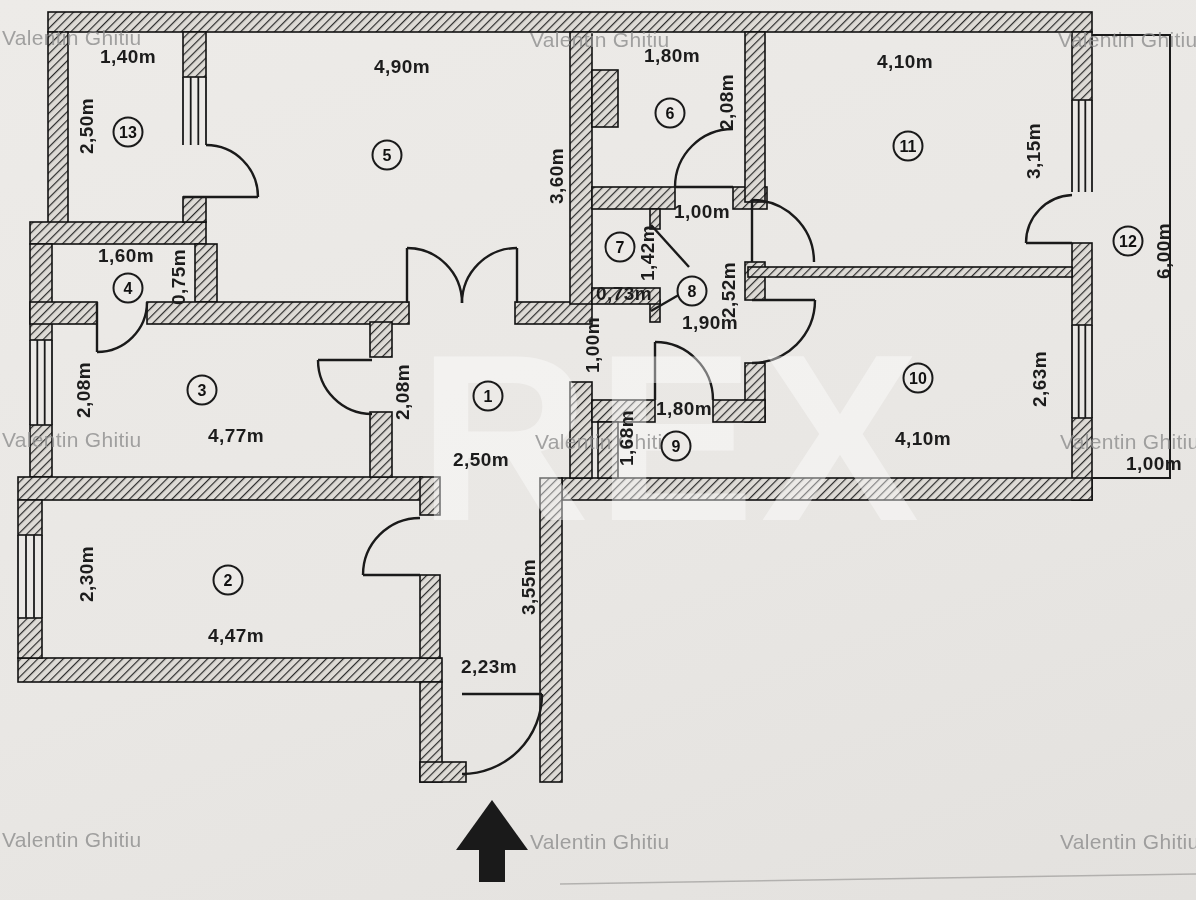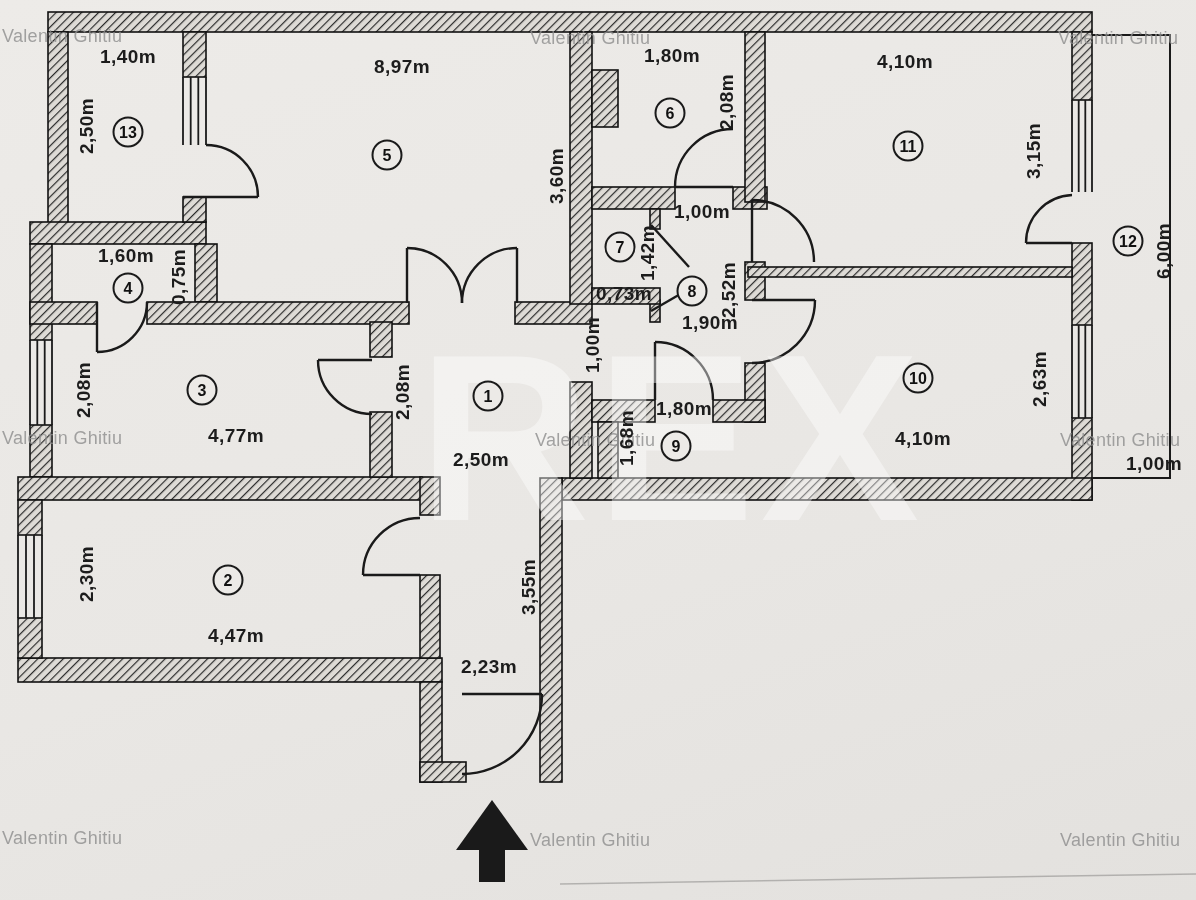--- a/index.html
+++ b/index.html
@@ -15,21 +15,21 @@
     white-space:nowrap;letter-spacing:.4px;
     transform:translate(-50%,-50%);
   }
   .dim.v{transform:translate(-50%,-50%) rotate(-90deg);}
   .roomnum{
     position:absolute;width:27px;height:27px;border:2.5px solid #1a1a1a;border-radius:50%;
     background:#eceae7;color:#111;font-weight:700;font-size:16px;line-height:27px;
     text-align:center;transform:translate(-50%,-50%);
   }
   .wm{
-    position:absolute;font-size:18px;font-weight:400;color:#8e8e8e;opacity:.8;
+    position:absolute;font-size:21px;font-weight:400;color:#8e8e8e;opacity:.8;
     white-space:nowrap;letter-spacing:.3px;
   }
   #logo-text{
     position:absolute;left:418px;top:318px;width:430px;height:240px;
     font-size:238px;font-weight:700;color:rgba(255,255,255,.42);
     letter-spacing:6px;line-height:240px;overflow:visible;
   }
   #logo-subtext{
     position:absolute;left:428px;top:538px;
     font-size:33px;font-weight:400;color:rgba(255,255,255,.5);
@@ -203,21 +203,21 @@
       <div class="wm" style="left: 2px; top: 828px;">Valentin Ghitiu</div>
       <div class="wm" style="left: 530px; top: 830px;">Valentin Ghitiu</div>
       <div class="wm" style="left: 1060px; top: 830px;">Valentin Ghitiu</div>
     </div>
 
   <div class="layer" id="labels">
       <div class="dim" style="left: 128px; top: 57px;">1,40m</div>
       <div class="dim v" style="left: 87px; top: 126px;">2,50m</div>
       <div class="dim" style="left: 126px; top: 256px;">1,60m</div>
       <div class="dim v" style="left: 179px; top: 277px;">0,75m</div>
-      <div class="dim" style="left: 402px; top: 67px;">8,97m</div>
+      <div class="dim" style="left: 402px; top: 67px;">4,90m</div>
       <div class="dim v" style="left: 557px; top: 176px;">3,60m</div>
       <div class="dim" style="left: 672px; top: 56px;">1,80m</div>
       <div class="dim v" style="left: 727px; top: 102px;">2,08m</div>
       <div class="dim" style="left: 905px; top: 62px;">4,10m</div>
       <div class="dim v" style="left: 1034px; top: 151px;">3,15m</div>
       <div class="dim v" style="left: 1164px; top: 251px;">6,00m</div>
       <div class="dim" style="left: 702px; top: 212px;">1,00m</div>
       <div class="dim v" style="left: 648px; top: 253px;">1,42m</div>
       <div class="dim" style="left: 624px; top: 294px;">0,73m</div>
       <div class="dim v" style="left: 729px; top: 290px;">2,52m</div>

